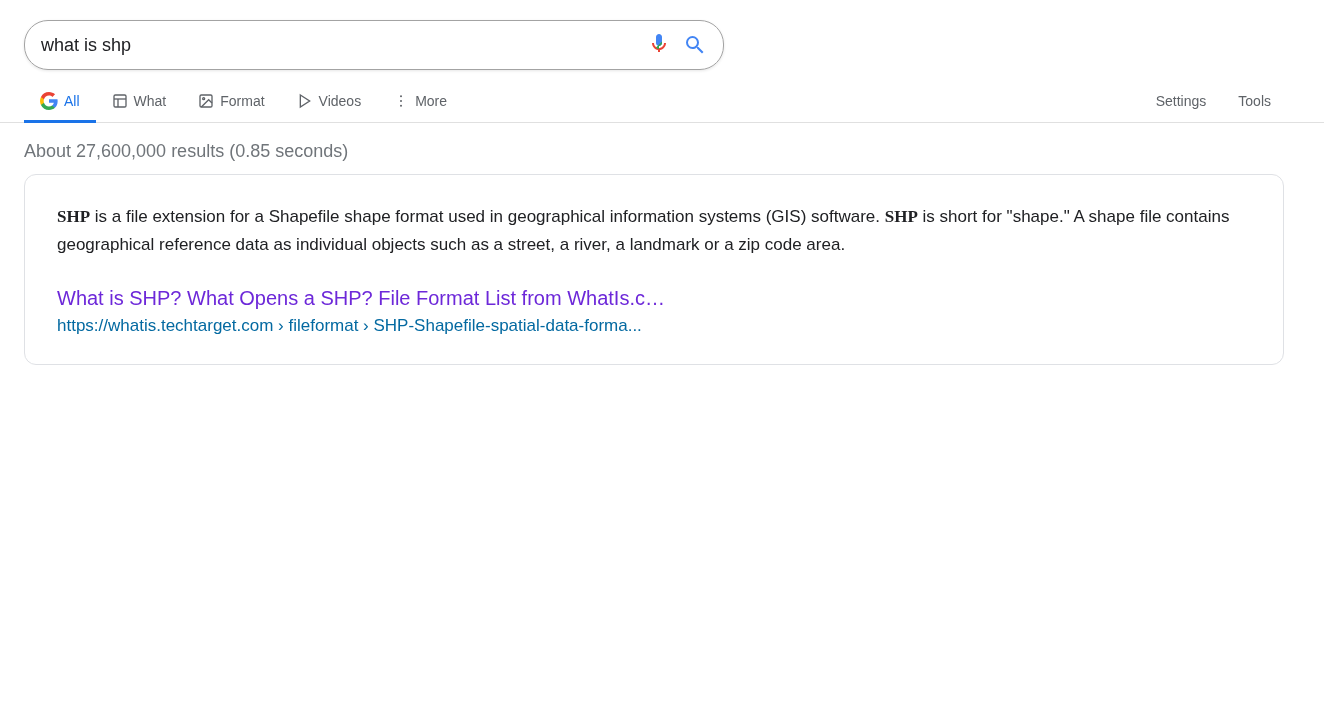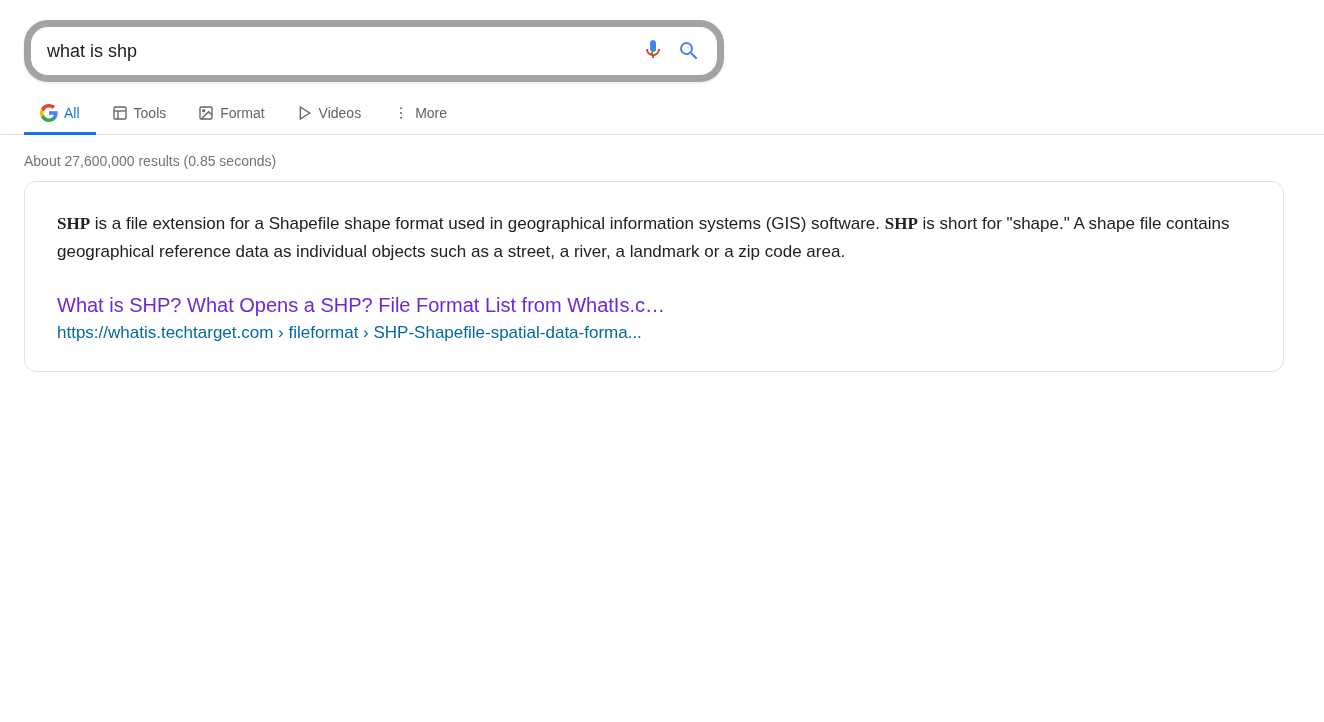--- a/index.html
+++ b/index.html
@@ -12,21 +12,21 @@
 
     
     .search-bar-container {
       padding: 20px 24px 0 24px;
       display: flex;
       align-items: center;
     }
     .search-bar {
       display: flex;
       align-items: center;
-      border: 7px solid #a3a3a3;
+      border: 1px solid #a3a3a3;
       border-radius: 24px;
       padding: 10px 16px;
       width: 700px;
       box-shadow: 0 1px 3px rgba(0,0,0,0.1);
     }
     .search-input {
       flex: 1;
       border: none;
       outline: none;
       font-size: 18px;
@@ -92,21 +92,21 @@
     }
     .nav-right {
       display: flex;
       align-items: center;
       gap: 0;
     }
 
     
     .results-count {
       padding: 18px 24px 12px 24px;
-      font-size: 14px;
+      font-size: 18px;
       color: #70757a;
     }
 
     
     .knowledge-card {
       margin: 0 24px;
       border: 1px solid #dfe1e5;
       border-radius: 12px;
       padding: 28px 32px;
       max-width: 1260px;
@@ -177,21 +177,21 @@
 
 
   <div class="nav-tab">
     <span class="tab-icon">
       <svg width="16" height="16" viewBox="0 0 24 24" fill="none" stroke="#5f6368" stroke-width="2">
         <rect x="3" y="3" width="18" height="18" rx="2" ry="2"></rect>
         <line x1="3" y1="9" x2="21" y2="9"></line>
         <line x1="9" y1="21" x2="9" y2="9"></line>
       </svg>
     </span>
-    <span>Tools</span>
+    <span>What</span>
   </div>
 
   <div class="nav-tab">
     <span class="tab-icon">
       <svg width="16" height="16" viewBox="0 0 24 24" fill="none" stroke="#5f6368" stroke-width="2">
         <rect x="3" y="3" width="18" height="18" rx="2" ry="2"></rect>
         <circle cx="8.5" cy="8.5" r="1.5"></circle>
         <polyline points="21 15 16 10 5 21"></polyline>
       </svg>
     </span>
@@ -213,20 +213,28 @@
         <circle cx="12" cy="5" r="1.5"></circle>
         <circle cx="12" cy="12" r="1.5"></circle>
         <circle cx="12" cy="19" r="1.5"></circle>
       </svg>
     </span>
     <span>More</span>
   </div>
 
   <div class="nav-separator"></div>
 
+  <div class="nav-right">
+    <div class="nav-tab">
+      <span>Settings</span>
+    </div>
+    <div class="nav-tab">
+      <span>Tools</span>
+    </div>
+  </div>
 </nav>
 
 <div class="results-count">
   <span>About 27,600,000 results (0.85 seconds)</span>
 </div>
 
 <div class="knowledge-card">
   <p class="card-description">
     <strong>SHP</strong> is a file extension for a Shapefile shape format used in geographical information systems (GIS) software. <strong>SHP</strong> is short for "shape." A shape file contains geographical reference data as individual objects such as a street, a river, a landmark or a zip code area.
   </p>

